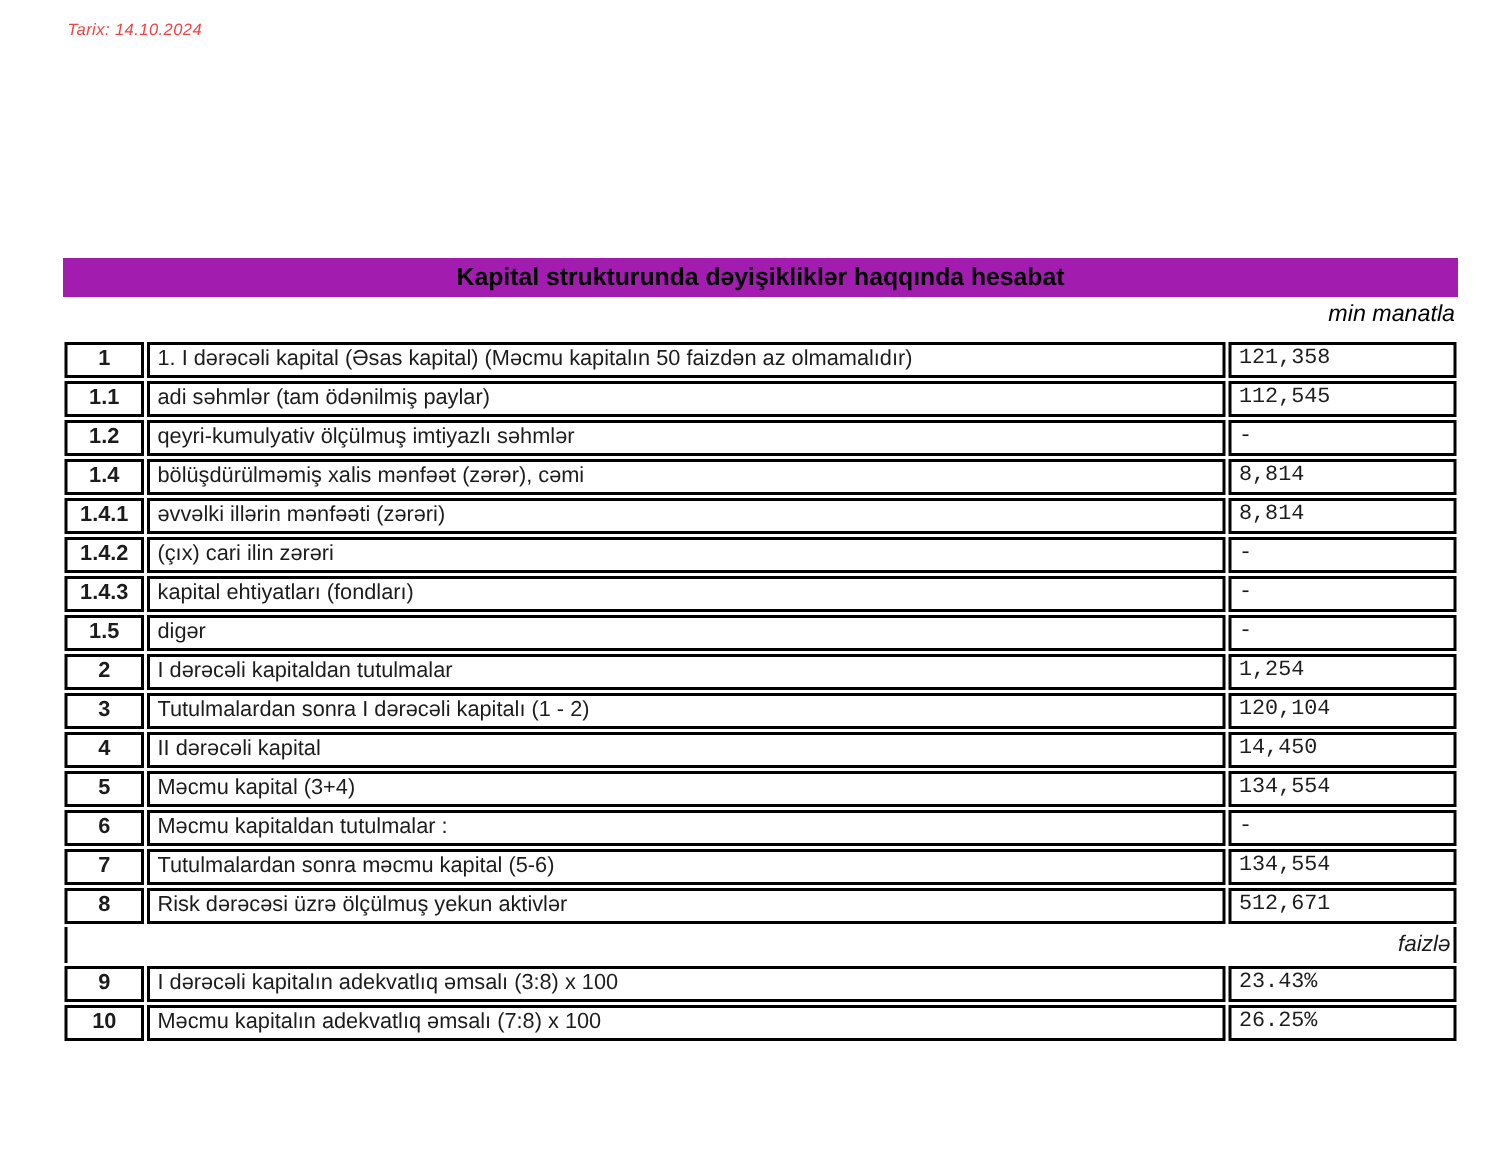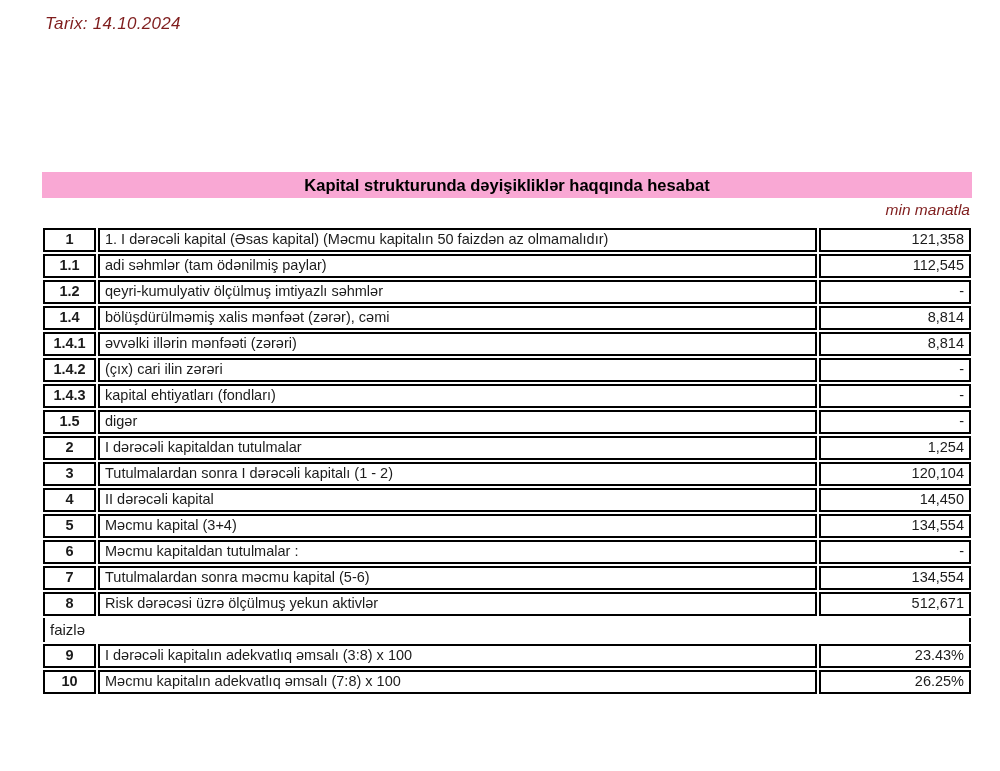--- a/index.html
+++ b/index.html
@@ -14,22 +14,22 @@
     background: #ffffff;
     font-family: "Liberation Sans", "DejaVu Sans", sans-serif;
     color: #1c1c1c;
     overflow: hidden;
   }
   .date-label {
     position: absolute;
     top: 14px;
     left: 45px;
     font-style: italic;
-    font-size: 17px;
-    color: #7f1d1d;
+    font-size: 11px;
+    color: #ef4444;
     letter-spacing: 0.3px;
   }
   .title-bar {
     position: absolute;
     left: 42px;
     top: 172px;
     width: 930px;
     height: 26px;
     display: flex;
     align-items: center;
@@ -41,21 +41,21 @@
     color: #000000;
   }
   .unit-note {
     position: absolute;
     left: 42px;
     top: 201px;
     width: 928px;
     text-align: right;
     font-style: italic;
     font-size: 15.5px;
-    color: #7f1d1d;
+    color: #000000;
   }
   table.capital-table {
     position: absolute;
     left: 41px;
     top: 226px;
     width: 932px;
     border-collapse: separate;
     border-spacing: 2px;
     table-layout: fixed;
   }
@@ -73,45 +73,47 @@
   }
   td.cell-no {
     text-align: center;
     font-weight: bold;
     padding: 0 2px;
   }
   td.cell-desc {
     padding-left: 6px;
   }
   td.cell-value {
-    text-align: right;
+    text-align: left;
     padding-right: 5px;
+    font-family: Liberation Mono, monospace;
   }
   tr.bold-row td.cell-desc {
     font-weight: normal;
   }
   tr.note-row td {
     border-top: none;
     border-bottom: none;
     border-left: 2px solid #000000;
     border-right: 2px solid #000000;
+    font-style: italic;
     font-weight: normal;
-    text-align: left;
+    text-align: right;
     padding-right: 2px;
     font-size: 15px;
   }
 </style>
 </head>
 <body>
 
 <div class="page">
 
   <div class="date-label">Tarix: 14.10.2024</div>
 
-  <div class="title-bar" style="background: #f9a8d4;">
+  <div class="title-bar" style="background: #a21caf;">
     <span class="title-text">Kapital strukturunda dəyişikliklər haqqında hesabat</span>
   </div>
 
   <div class="unit-note">min manatla</div>
 
   <table class="capital-table">
     <colgroup>
       <col style="width:53px">
       <col>
       <col style="width:152px">

